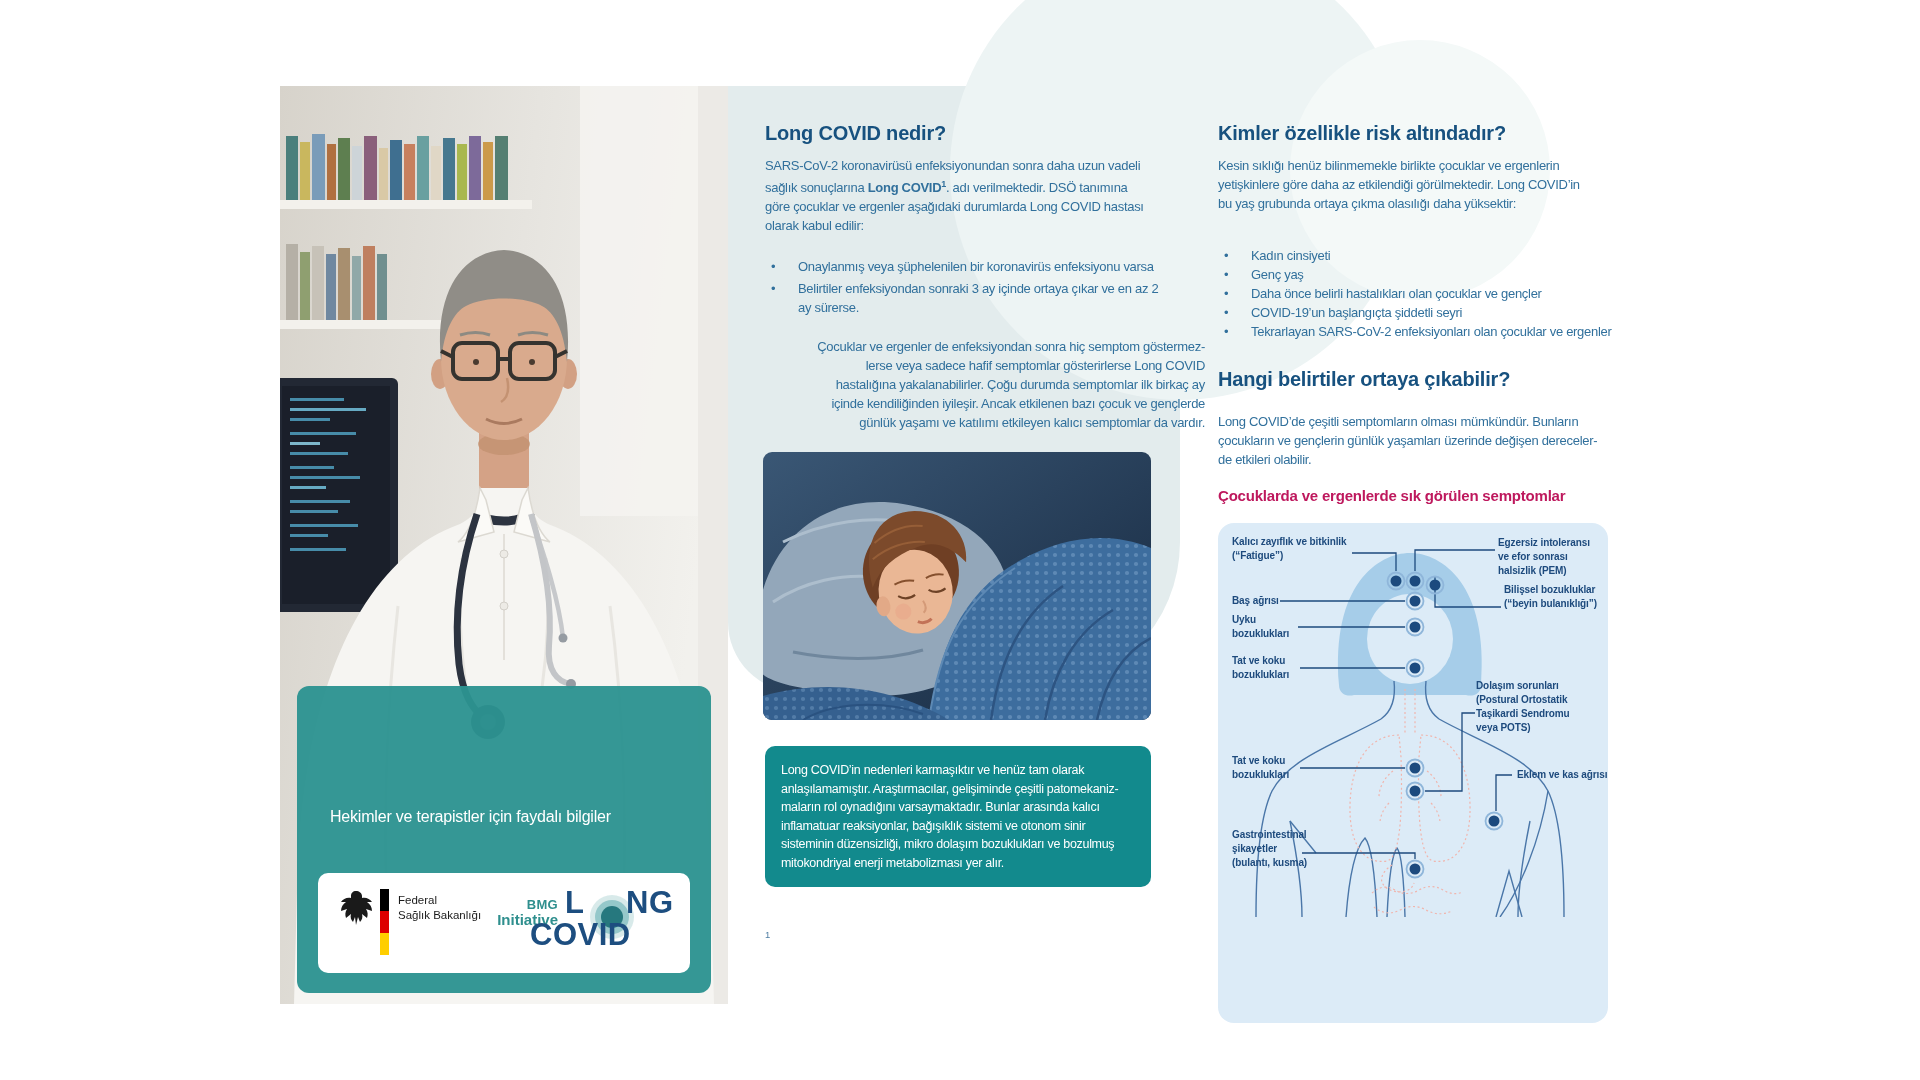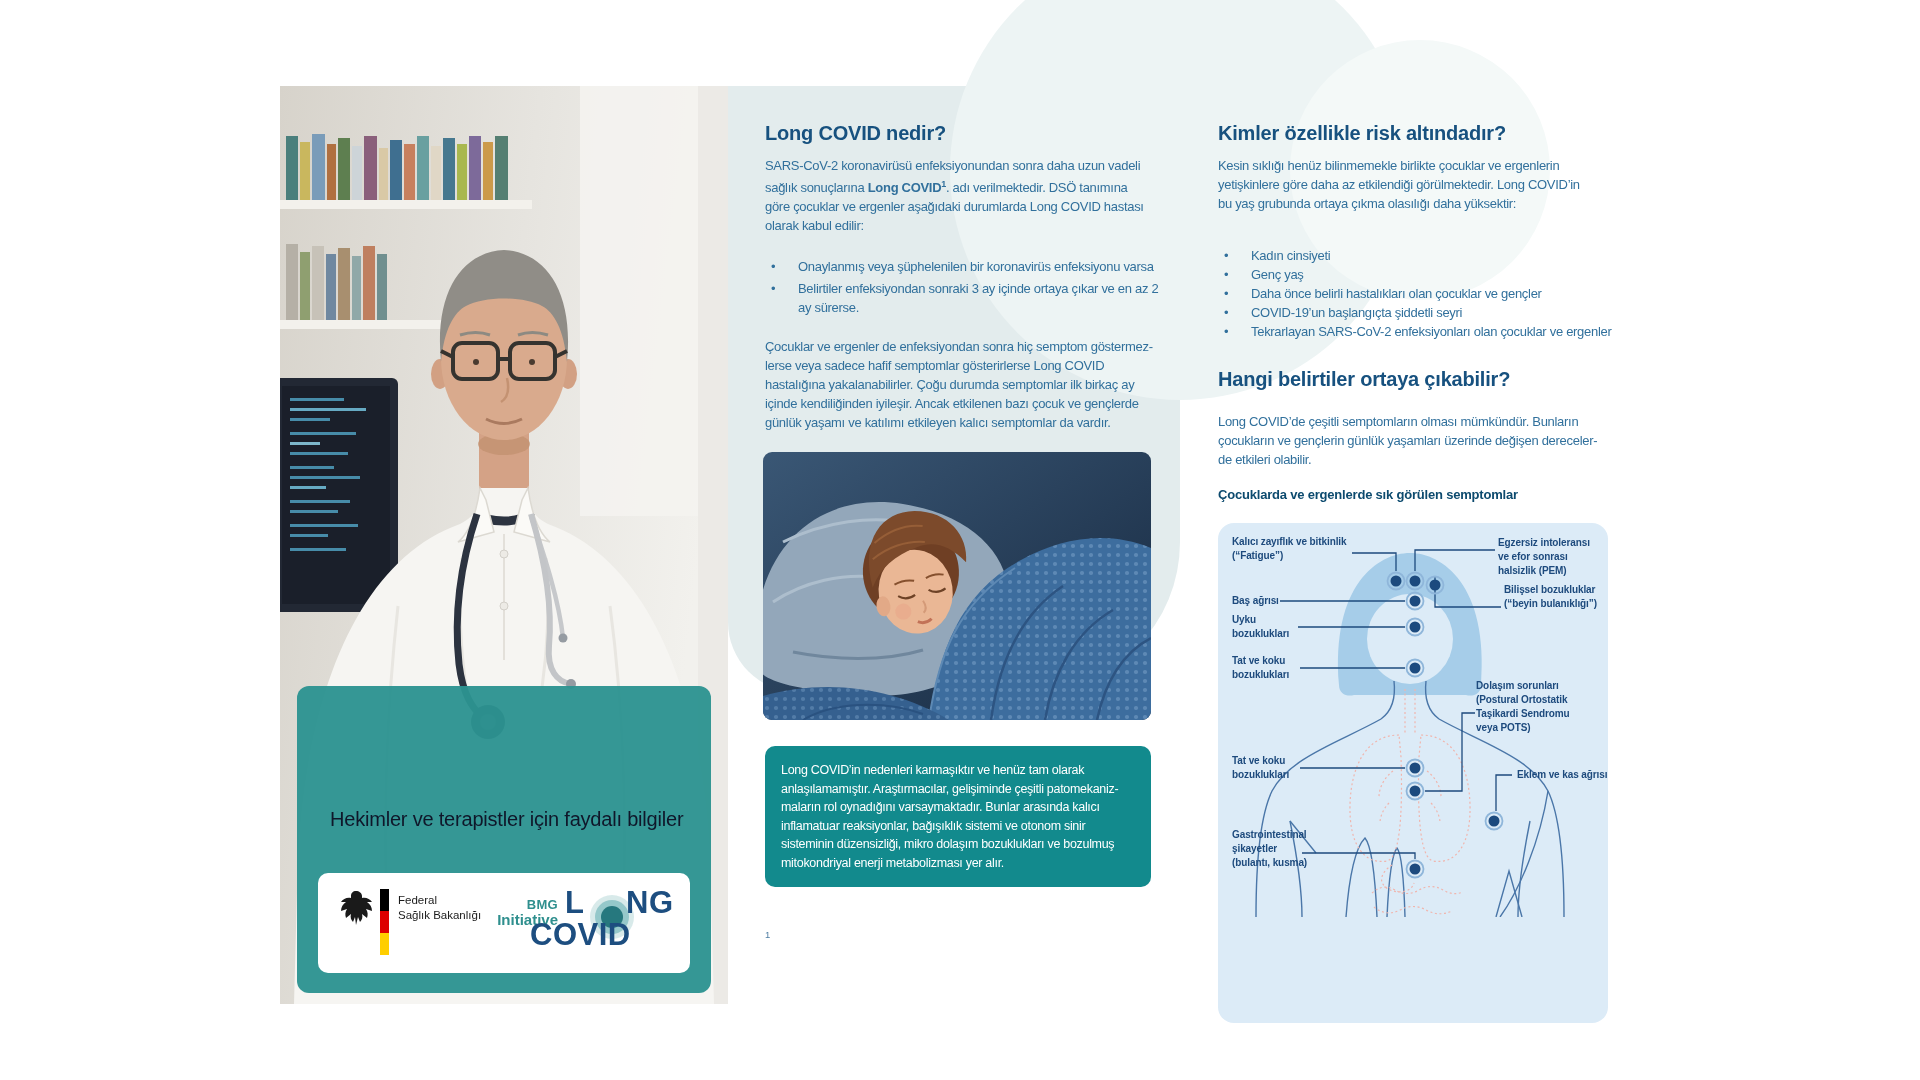--- a/index.html
+++ b/index.html
@@ -17,42 +17,42 @@
   .mark{flex:0 0 33px;box-sizing:border-box;padding-left:6px;color:#31709c;font-size:13px;line-height:19px;}
   .btext{flex:1;}
   
   .blob{position:absolute;left:728px;top:86px;width:452px;height:606px;background:#e3eced;border-radius:0 0 150px 70px;z-index:1;}
   .circ1{position:absolute;left:950px;top:-60px;width:460px;height:460px;border-radius:50%;background:#edf4f4;z-index:1;}
   .circ2{position:absolute;left:1290px;top:40px;width:260px;height:260px;border-radius:50%;background:#f4f9f8;z-index:1;}
   .z2{z-index:2;}
   
   .card{position:absolute;left:297px;top:686px;width:414px;height:307px;background:rgba(45,147,145,0.96);border-radius:12px;z-index:3;}
   .cardtitle{position:absolute;left:33px;top:26px;font-size:28px;line-height:34px;font-weight:bold;color:#fff;letter-spacing:-0.2px;margin:0;}
-  .cardsub{position:absolute;left:33px;top:122px;font-size:20px;color:#0f172a;letter-spacing:-0.2px;margin:0;}
+  .cardsub{position:absolute;left:33px;top:122px;font-size:16px;color:#ffffff;letter-spacing:-0.2px;margin:0;}
   .logobox{position:absolute;left:21px;top:187px;width:372px;height:100px;background:#fff;border-radius:10px;}
   .flagbar{position:absolute;left:62px;top:16px;width:9px;height:66px;display:flex;flex-direction:column;}
   .fb{flex:1;}
   .fb.k{background:#000;}
   .fb.r{background:#dd0000;}
   .fb.g{background:#ffce00;}
   .govtext{position:absolute;left:80px;top:20px;font-size:11.5px;line-height:15px;color:#1b1b1b;}
   .bmg{position:absolute;left:140px;top:24px;width:100px;text-align:right;font-weight:bold;color:#2f8f8e;font-size:13px;letter-spacing:0.3px;}
   .init{position:absolute;left:125px;top:38px;width:115px;text-align:right;font-weight:bold;color:#2f8f8e;font-size:15px;}
   .longl,.longng,.covid{position:absolute;font-weight:800;color:#1d4e80;font-size:31px;line-height:31px;}
   .longl{left:247px;top:14px;}
   .longng{left:308px;top:14px;letter-spacing:0.5px;}
   .covid{left:212px;top:46px;letter-spacing:0.5px;}
   .ring{position:absolute;left:283px;top:33px;width:22px;height:22px;border-radius:50%;background:#26787e;
         box-shadow:0 0 0 6px rgba(142,196,198,0.9),0 0 0 11px rgba(206,229,229,0.8);}
   
   .infobox{background:#128a8d;border-radius:10px;color:#fff;width:386px;box-sizing:border-box;padding:15px 16px;font-size:12.5px;line-height:18.5px;letter-spacing:-0.3px;margin:0;}
   .footnote{display:flex;color:#4f7ea3;font-size:9.5px;line-height:12.5px;letter-spacing:-0.1px;width:420px;}
   .fnnum{flex:0 0 15px;}
   
-  .subh{font-weight:bold;color:#0c4a6e;font-size:13px;letter-spacing:-0.2px;margin:0;}
+  .subh{font-weight:bold;color:#be185d;font-size:15px;letter-spacing:-0.2px;margin:0;}
   .panel{position:absolute;left:1218px;top:523px;width:390px;height:500px;background:#dcebf7;border-radius:16px;z-index:2;}
   .dlabel{position:absolute;font-size:10px;line-height:14px;font-weight:600;color:#1d4a7d;letter-spacing:-0.1px;white-space:pre-line;width:122px;margin:0;}
   .photo{border-radius:9px;}
 </style>
 </head>
 <body>
 
 <div class="stage">
 
   <div class="blob"></div>
@@ -206,21 +206,21 @@
         <span class="mark">•</span>
         <span class="btext body pre" style="width:auto;">Onaylanmış veya şüphelenilen bir koronavirüs enfeksiyonu varsa</span>
       </div>
       <div class="bullet">
         <span class="mark">•</span>
         <span class="btext body pre" style="width:auto;">Belirtiler enfeksiyondan sonraki 3 ay içinde ortaya çıkar ve en az 2
 ay sürerse.</span>
       </div>
     </div>
 
-    <p class="abs body pre z2" style="left:765px;top:337px;">Çocuklar ve ergenler de enfeksiyondan sonra hiç semptom göstermez-
+    <p class="abs body pre z2" style="left:765px;top:337px;text-align:right;">Çocuklar ve ergenler de enfeksiyondan sonra hiç semptom göstermez-
 lerse veya sadece hafif semptomlar gösterirlerse Long COVID
 hastalığına yakalanabilirler. Çoğu durumda semptomlar ilk birkaç ay
 içinde kendiliğinden iyileşir. Ancak etkilenen bazı çocuk ve gençlerde
 günlük yaşamı ve katılımı etkileyen kalıcı semptomlar da vardır.</p>
 
     <svg class="abs photo z2" style="left:763px;top:452px;" width="388" height="268" viewBox="0 0 388 268">
       <defs>
         <linearGradient id="nbg" x1="0" y1="0" x2="1" y2="1">
           <stop offset="0" stop-color="#3a5775"></stop>
             <stop offset="1" stop-color="#16283f"></stop>

